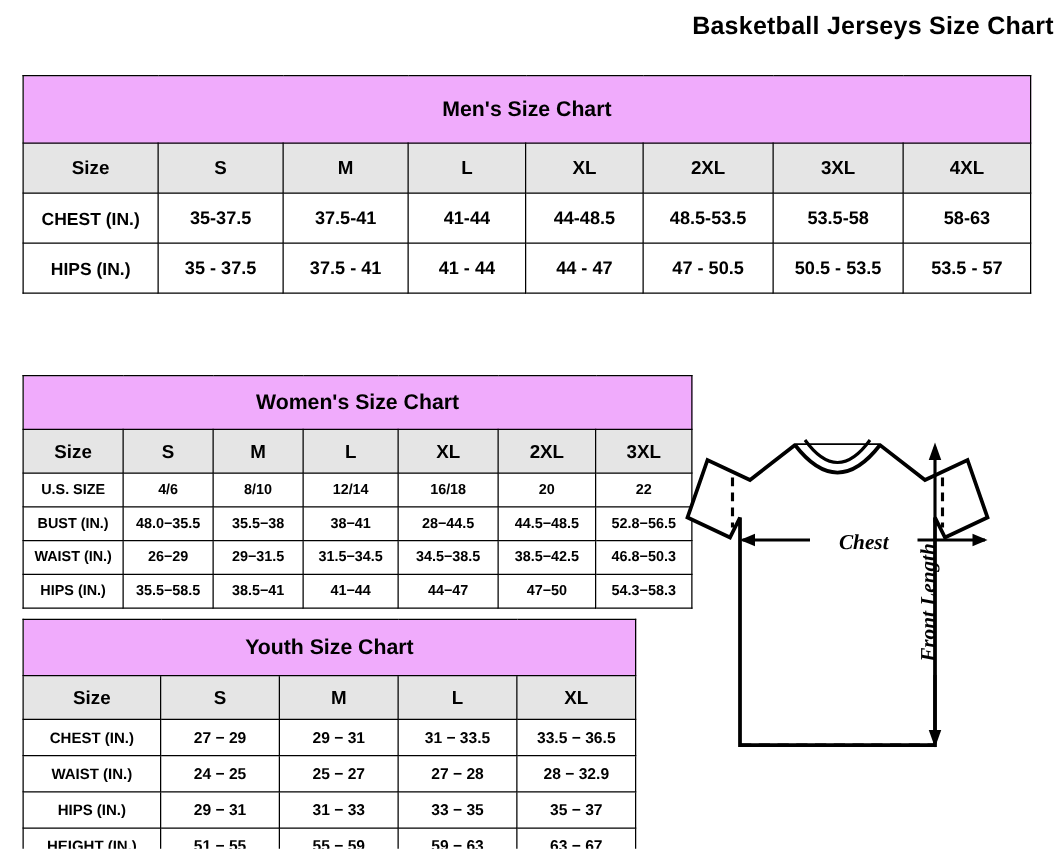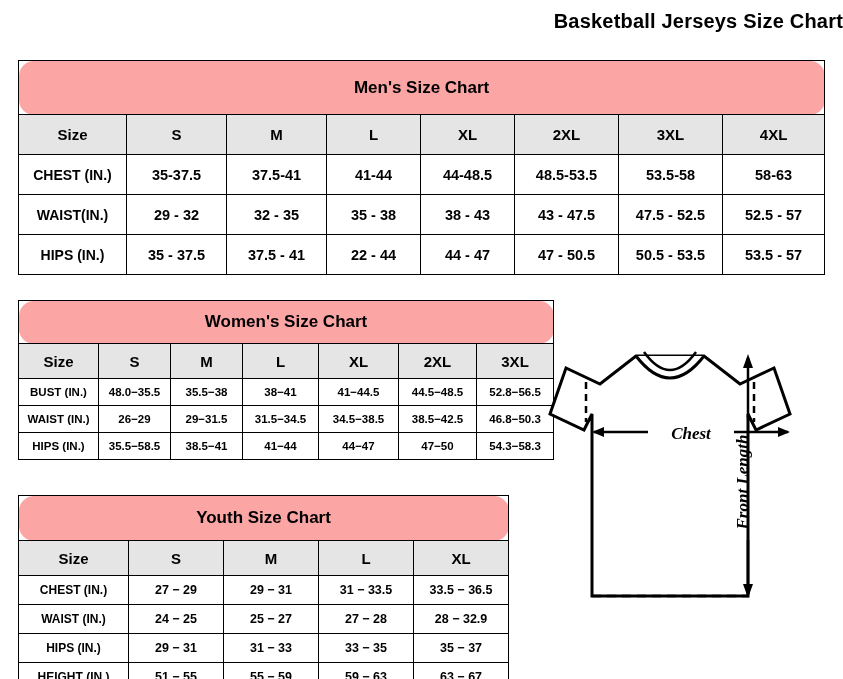--- a/index.html
+++ b/index.html
@@ -28,25 +28,24 @@
     table-layout: fixed;
   }
   table td, table th {
     border: 1px solid #000000;
     text-align: center;
     vertical-align: middle;
     font-weight: bold;
     background: #ffffff;
   }
   .chart-caption td {
-    background: #fca5a5;
+    background: #f0abfc;
     font-size: 17px;
     font-weight: bold;
     padding: 8px 0;
-    border-radius: 15px;
   }
   .hdr td {
     background: #e5e5e5;
     font-weight: bold;
   }
 
   
   #mens-table {
     position: absolute;
     left: 18px;
@@ -133,34 +132,24 @@
       <td class="rowlabel">CHEST (IN.)</td>
       <td>35-37.5</td>
       <td>37.5-41</td>
       <td>41-44</td>
       <td>44-48.5</td>
       <td>48.5-53.5</td>
       <td>53.5-58</td>
       <td>58-63</td>
     </tr>
     <tr>
-      <td class="rowlabel">WAIST(IN.)</td>
-      <td>29 - 32</td>
-      <td>32 - 35</td>
-      <td>35 - 38</td>
-      <td>38 - 43</td>
-      <td>43 - 47.5</td>
-      <td>47.5 - 52.5</td>
-      <td>52.5 - 57</td>
-    </tr>
-    <tr>
       <td class="rowlabel">HIPS (IN.)</td>
       <td>35 - 37.5</td>
       <td>37.5 - 41</td>
-      <td>22 - 44</td>
+      <td>41 - 44</td>
       <td>44 - 47</td>
       <td>47 - 50.5</td>
       <td>50.5 - 53.5</td>
       <td>53.5 - 57</td>
     </tr>
   </tbody>
 </table>
 
 <table id="womens-table">
   <colgroup>
@@ -179,25 +168,34 @@
     <tr class="hdr">
       <td class="rowlabel">Size</td>
       <td>S</td>
       <td>M</td>
       <td>L</td>
       <td>XL</td>
       <td>2XL</td>
       <td>3XL</td>
     </tr>
     <tr>
+      <td class="rowlabel">U.S. SIZE</td>
+      <td>4/6</td>
+      <td>8/10</td>
+      <td>12/14</td>
+      <td>16/18</td>
+      <td>20</td>
+      <td>22</td>
+    </tr>
+    <tr>
       <td class="rowlabel">BUST  (IN.)</td>
       <td>48.0−35.5</td>
       <td>35.5−38</td>
       <td>38−41</td>
-      <td>41−44.5</td>
+      <td>28−44.5</td>
       <td>44.5−48.5</td>
       <td>52.8−56.5</td>
     </tr>
     <tr>
       <td class="rowlabel">WAIST  (IN.)</td>
       <td>26−29</td>
       <td>29−31.5</td>
       <td>31.5−34.5</td>
       <td>34.5−38.5</td>
       <td>38.5−42.5</td>

